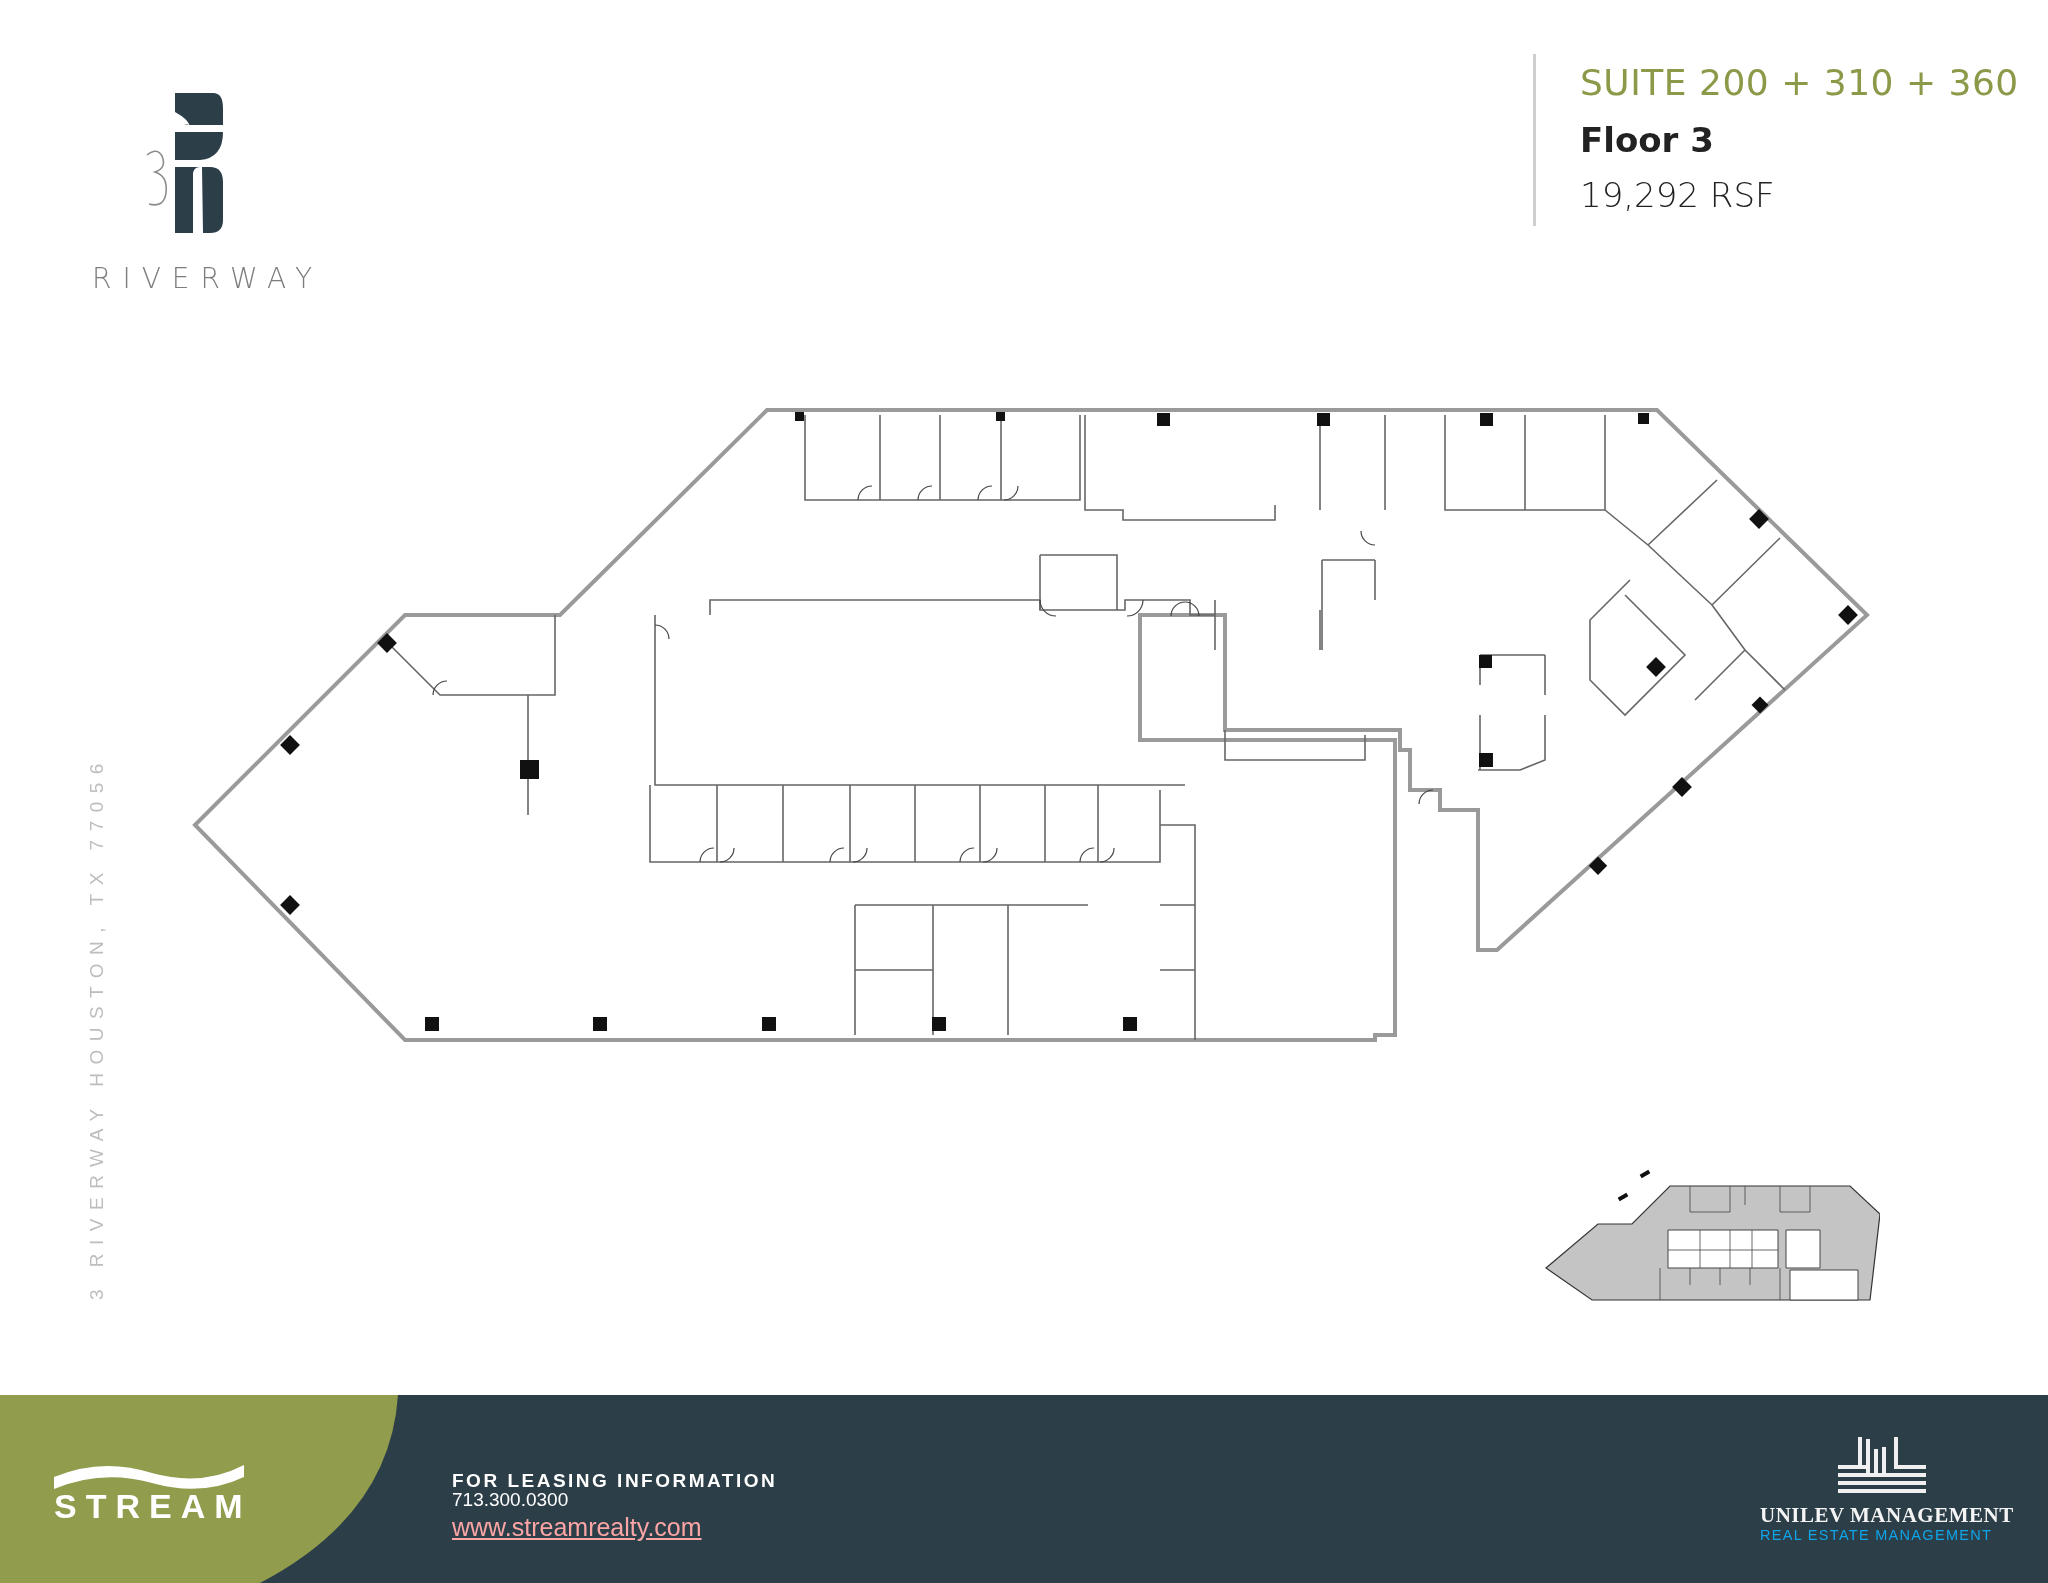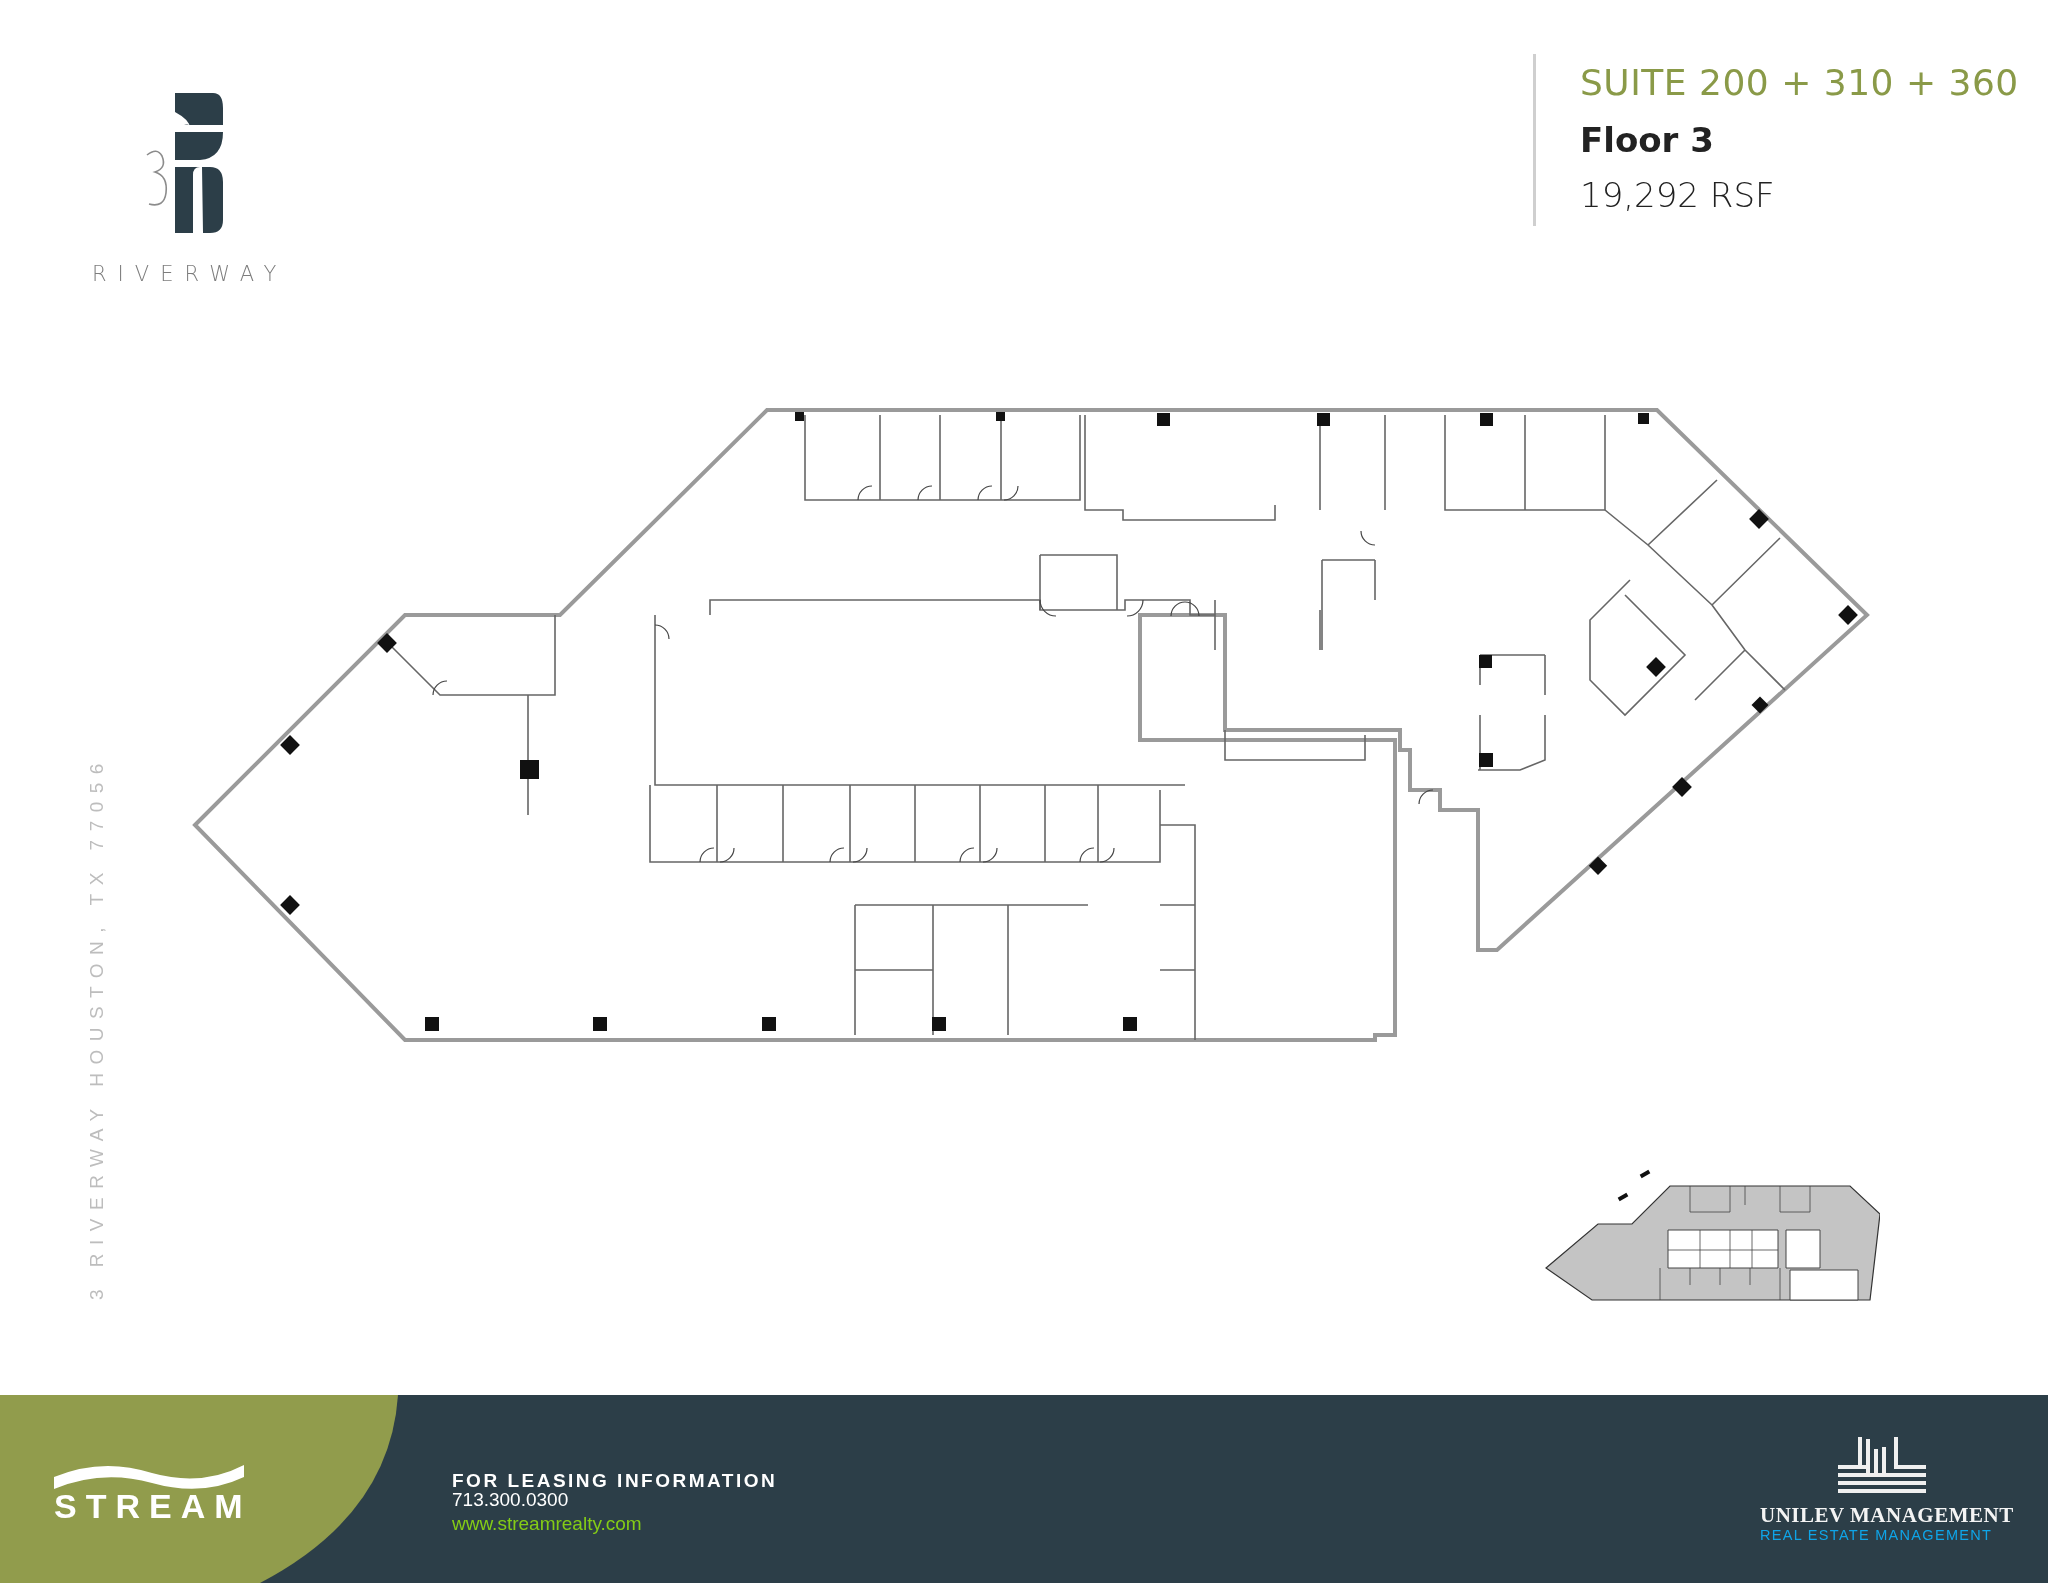--- a/index.html
+++ b/index.html
@@ -1,33 +1,33 @@
 <!DOCTYPE html>
 <html><head>
 <meta charset="utf-8">
 <style>
   html,body{margin:0;padding:0;background:#ffffff;}
   body{width:2048px;height:1583px;position:relative;overflow:hidden;font-family:"Liberation Sans",sans-serif;}
   .abs{position:absolute;}
   #logo{left:130px;left:130px;top:90px;width:200px;height:200px;}
-  #logo-word{left:92px;top:262px;font-size:21px;letter-spacing:11px;color:#7d7d7d;font-family:"DejaVu Sans",sans-serif;font-weight:300;}
+  #logo-word{left:92px;top:262px;font-size:28px;letter-spacing:11px;color:#7d7d7d;font-family:"DejaVu Sans",sans-serif;font-weight:300;}
   #header-divider{left:1533px;top:54px;width:3px;height:172px;background:#cfcfcf;}
   #suite-title{left:1580px;top:62px;font-size:36px;color:#8a9a48;font-family:"DejaVu Sans",sans-serif;letter-spacing:0.5px;}
   #floor-label{left:1580px;top:120px;font-size:34px;color:#222;font-family:"DejaVu Sans",sans-serif;font-weight:700;}
   #rsf-label{left:1580px;top:175px;font-size:34px;color:#222;font-family:"DejaVu Sans",sans-serif;font-weight:300;text-align:right;}
   #address-vertical{left:86px;top:1300px;transform-origin:0 0;transform:rotate(-90deg);font-size:19px;letter-spacing:8.5px;color:#bdbdbd;white-space:nowrap;}
   #floorplan{left:0;top:0;width:2048px;height:1583px;}
   #keyplan{left:1540px;top:1150px;width:340px;height:170px;}
   #footer{left:0;top:1395px;width:2048px;height:188px;background:#2c3e48;overflow:hidden;}
   #footer-green{left:0;top:0;width:420px;height:188px;}
   #stream-wave{left:52px;top:60px;width:195px;height:40px;}
   #stream-word{left:54px;top:92px;font-size:34px;font-weight:bold;letter-spacing:9px;color:#fff;}
   #leasing-heading{left:452px;top:55px;font-size:19px;font-weight:bold;letter-spacing:2.5px;color:#fff;margin-top:20px;}
   #phone{left:452px;top:94px;font-size:19px;color:#fff;}
-  #website{left:452px;top:118px;font-size:19px;color:#84cc16;}
+  #website{left:452px;top:118px;font-size:25px;color:#fca5a5;text-decoration:underline;}
   #unilev-icon{left:1838px;top:42px;width:88px;height:56px;}
   #unilev-name{left:1760px;top:108px;font-size:21px;font-weight:bold;color:#f4f4f4;font-family:"Liberation Serif",serif;letter-spacing:0.5px;}
   #unilev-sub{left:1760px;top:132px;font-size:14.5px;color:#0ea5e9;letter-spacing:1.3px;}
 </style>
 </head>
 <body>
 
 <svg id="logo" class="abs" viewBox="0 0 200 200" style="left:130px;top:90px;">
 
   <path d="M17 65 Q27 57 32 66 Q37 78 25 82 Q38 86 36 103 Q34 118 19 114" fill="none" stroke="#8c8c8c" stroke-width="1.6"></path>

